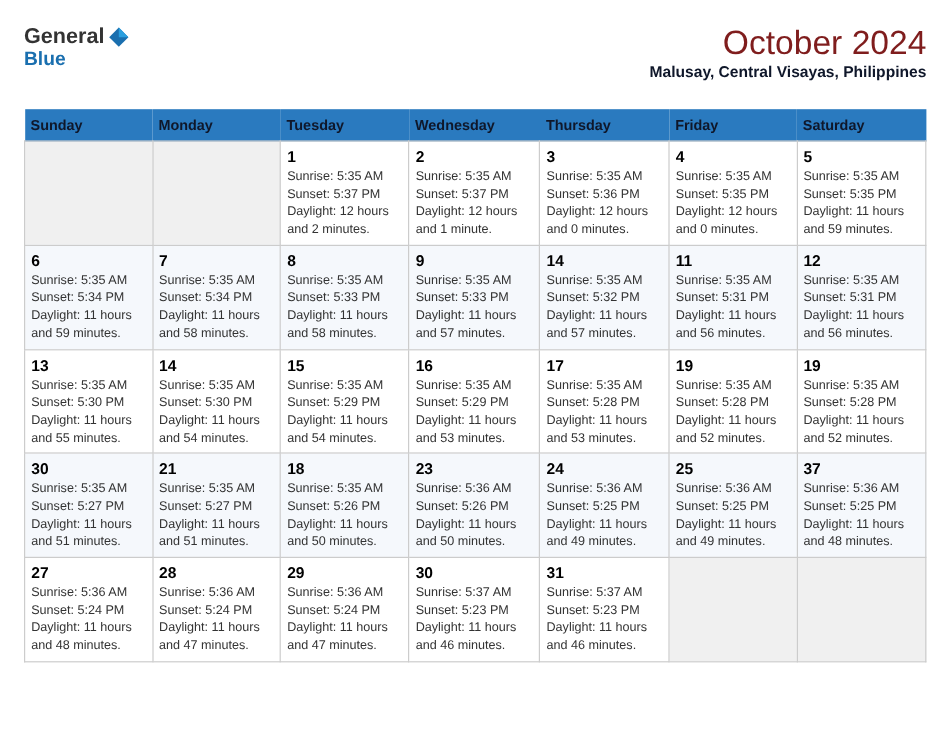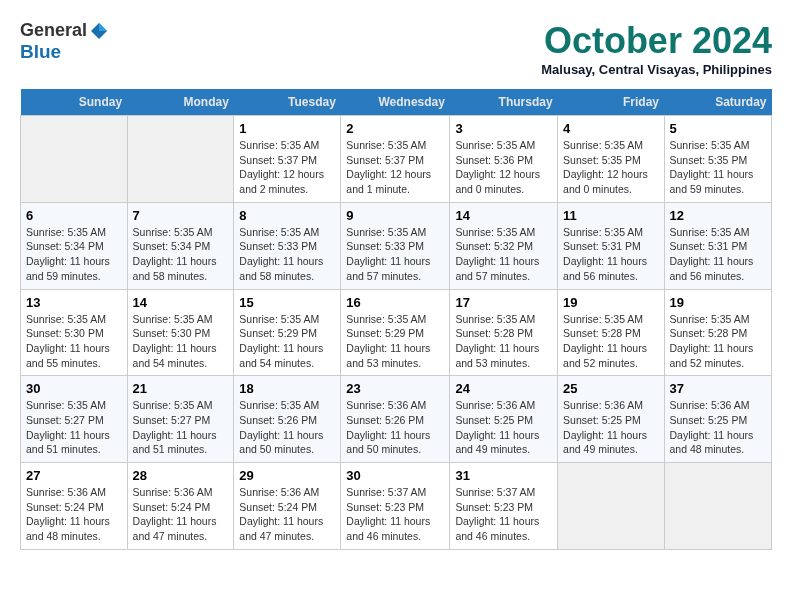--- a/index.html
+++ b/index.html
@@ -7,69 +7,69 @@
       font-family: Arial, sans-serif;
       background: #fff;
       width: 792px;
       min-height: 612px;
       padding: 20px;
     }
     .header {
       display: flex;
       justify-content: space-between;
       align-items: flex-start;
-      margin-bottom: 12px;
+      margin-bottom: 24px;
     }
     .logo {
       display: flex;
       flex-direction: column;
       align-items: flex-start;
     }
     .logo-text {
       display: flex;
       align-items: center;
     }
     .logo-general {
       font-size: 18px;
       font-weight: bold;
       color: #333;
     }
     .logo-blue {
-      font-size: 19px;
+      font-size: 16px;
       font-weight: bold;
       color: #1a6faf;
     }
     .logo-icon {
       width: 20px;
       height: 20px;
       margin-left: 2px;
     }
     .title-area {
       text-align: right;
     }
     .month-title {
-      font-size: 36px;
-      font-weight: bold;
-      color: #0f766e;
+      font-size: 28px;
+      font-weight: normal;
+      color: #7f1d1d;
     }
     .subtitle {
       font-size: 13px;
       color: #0f172a;
       font-weight: bold;
     }
     table {
       width: 100%;
       border-collapse: collapse;
       font-size: 11px;
     }
     thead tr th {
       background-color: #2a7abf;
-      color: #e5e5e5;
+      color: #0f172a;
       padding: 6px 5px;
-      text-align: right;
+      text-align: left;
       font-size: 12px;
       font-weight: bold;
     }
     tbody tr td {
       border: 1px solid #ccc;
       padding: 5px;
       vertical-align: top;
       width: 113px;
       min-height: 80px;
       background: #fff;

